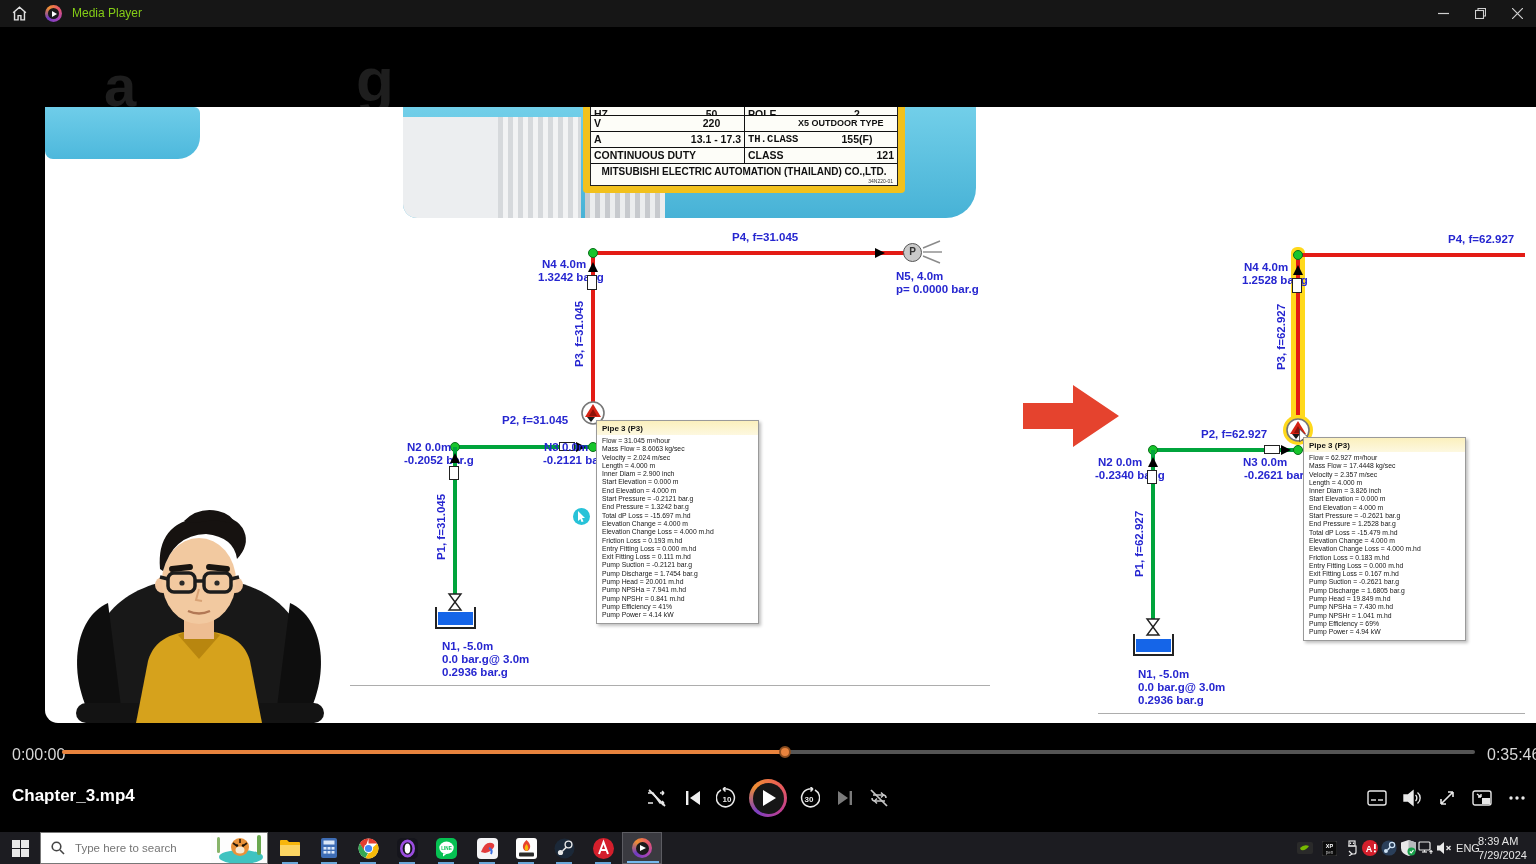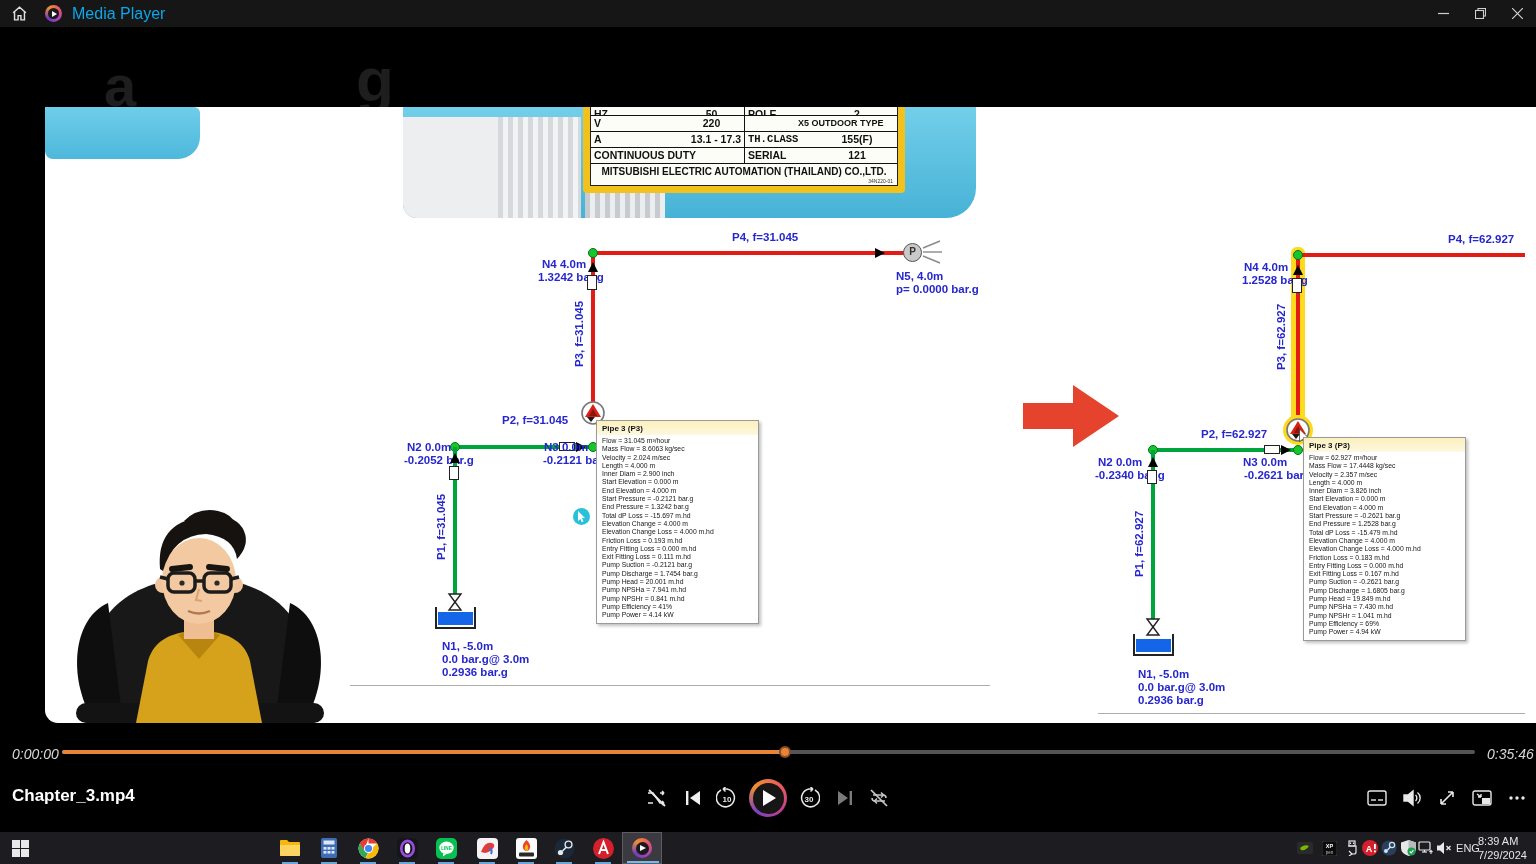--- a/index.html
+++ b/index.html
@@ -1,21 +1,21 @@
 <!DOCTYPE html>
 <html><head>
 <meta charset="utf-8">
 <style>
   html,body{margin:0;padding:0;background:#000;}
   #screen{position:relative;width:1536px;height:864px;background:#000;overflow:hidden;
           font-family:"Liberation Sans",sans-serif;}
   .abs{position:absolute;}
   
   #titlebar{left:0;top:0;width:1536px;height:27px;background:#161616;}
-  .tb-txt{color:#0ea5e9;font-size:16px;line-height:27px;}
+  .tb-txt{color:#84cc16;font-size:12px;line-height:27px;}
   .winbtn{width:34px;height:27px;display:flex;align-items:center;justify-content:center;color:#cfcfcf;font-size:12px;}
   
   #video-white{left:45px;top:107px;width:1512px;height:616px;background:#ffffff;border-radius:13px;}
   .frag{color:#1e1e1e;font-weight:bold;position:absolute;}
   
   .dl{position:absolute;color:#2626d0;font-weight:bold;font-size:11.5px;white-space:nowrap;}
   .vlabel{width:84px;text-align:center;transform:rotate(-90deg);}
   .pipe{position:absolute;}
   .red{background:#e31b15;}
   .green{background:#00a43c;}
@@ -27,21 +27,21 @@
   .yglow{position:absolute;background:#ffd91c;border-radius:6px;}
   
   .tooltip{position:absolute;width:161px;background:#fff;border:1px solid #9a9a9a;box-shadow:2px 2px 3px rgba(0,0,0,.25);}
   .tt-head{background:linear-gradient(#fbf0bd,#fdf8e0);font-size:8px;font-weight:bold;color:#111;padding:3px 4px 2px 5px;}
   .tt-body{padding:2px 0 3px 5px;}
   .tt-line{font-size:6.8px;line-height:8.3px;color:#161616;white-space:nowrap;}
   .np-row{display:flex;border-top:1.6px solid #111;}
   .np-cell{font-weight:bold;color:#101010;font-size:10.5px;line-height:14px;padding:0 3px;box-sizing:border-box;overflow:hidden;}
   
   .ctl-icon{position:absolute;display:flex;align-items:center;justify-content:center;}
-  .time-txt{position:absolute;color:#d8d8d8;font-size:14px;font-style:italic;}
+  .time-txt{position:absolute;color:#d8d8d8;font-size:16px;}
   
   #taskbar{left:0;top:832px;width:1536px;height:32px;background:#1c1c21;}
   .tb-slot{position:absolute;top:0;width:40px;height:32px;display:flex;align-items:center;justify-content:center;}
   .openline{position:absolute;bottom:0;left:12px;width:16px;height:2px;background:#6aa7d8;}
   .tray-txt{color:#e6e6e6;font-size:11px;}
 </style>
 </head>
 <body>
 
 <div id="screen">
@@ -104,22 +104,22 @@
             <div class="np-cell" style="flex:1;font-size:9px;">X5   OUTDOOR TYPE</div>
           </div>
           <div class="np-row" style="height:15px;">
             <div class="np-cell" style="width:88px;">A</div>
             <div class="np-cell" style="width:66px;text-align:right;border-right:1.6px solid #111;">13.1 - 17.3</div>
             <div class="np-cell" style="width:72px;font-family:Liberation Mono, monospace;">TH.CLASS</div>
             <div class="np-cell" style="flex:1;text-align:center;">155(F)</div>
           </div>
           <div class="np-row" style="height:15px;">
             <div class="np-cell" style="width:154px;border-right:1.6px solid #111;">CONTINUOUS DUTY</div>
-            <div class="np-cell" style="width:72px;">SERIAL</div>
-            <div class="np-cell" style="flex:1;text-align:center;">121</div>
+            <div class="np-cell" style="width:72px;">CLASS</div>
+            <div class="np-cell" style="flex:1;text-align:right;">121</div>
           </div>
           <div class="np-row" style="height:17px;">
             <div class="np-cell" style="flex:1;text-align:center;font-size:10px;line-height:16px;">MITSUBISHI  ELECTRIC AUTOMATION (THAILAND) CO.,LTD.</div>
           </div>
           <div style="text-align:right;font-size:5px;color:#333;padding-right:4px;margin-top:-3px;">34N220-01</div>
         </div>
       </div>
     </div>
 
     <div class="pipe red" style="left:548px;top:144px;width:316px;height:4px;"></div>
@@ -421,20 +421,38 @@
 
   <div class="abs" id="taskbar">
     <div class="tb-slot" style="left:0;">
       <svg width="17" height="17" viewBox="0 0 17 17" fill="#e8e8e8">
           <rect x="0" y="0" width="8" height="8"></rect>
           <rect x="9" y="0" width="8" height="8"></rect>
           <rect x="0" y="9" width="8" height="8"></rect>
           <rect x="9" y="9" width="8" height="8"></rect>
         </svg>
     </div>
+    <div class="abs" style="left:40px;top:0;width:228px;height:32px;background:#ffffff;border:1px solid #777;box-sizing:border-box;display:flex;align-items:center;">
+      <svg style="margin-left:10px;" width="14" height="14" viewBox="0 0 14 14" fill="none" stroke="#444" stroke-width="1.6">
+          <circle cx="5.5" cy="5.5" r="4.3"></circle>
+          <line x1="9" y1="9" x2="13" y2="13"></line>
+        </svg>
+      <input style="border: none; outline: none; flex: 1 1 0%; margin-left: 8px; font-size: 11.5px; font-family: &quot;Liberation Sans&quot;, sans-serif; color: rgb(51, 51, 51); background: transparent; min-width: 0px;" placeholder="Type here to search">
+      <svg width="56" height="30" viewBox="0 0 56 30">
+        <rect x="0" y="0" width="56" height="30" fill="#fdfdfd"></rect>
+        <ellipse cx="30" cy="24" rx="22" ry="7" fill="#3fc3c0"></ellipse>
+        <rect x="46" y="2" width="4" height="20" rx="2" fill="#6aa84f"></rect>
+        <rect x="6" y="4" width="3" height="16" rx="1.5" fill="#88b46a"></rect>
+        <circle cx="29" cy="14" r="9" fill="#e8923a"></circle>
+        <path d="M22 10 L26 13 M36 10 L32 13 M29 6 L29 10" stroke="#2a1a0a" stroke-width="1.6"></path>
+        <ellipse cx="29" cy="17" rx="4.5" ry="3.5" fill="#f6e8d2"></ellipse>
+        <circle cx="26" cy="12.5" r="1.2" fill="#1a1208"></circle>
+          <circle cx="32" cy="12.5" r="1.2" fill="#1a1208"></circle>
+      </svg>
+    </div>
     <div class="tb-slot" style="left:270px;">
       <svg width="22" height="18" viewBox="0 0 22 18">
           <path d="M1 2 Q1 1 2 1 L8 1 L10 3 L20 3 Q21 3 21 4 L21 16 Q21 17 20 17 L2 17 Q1 17 1 16 Z" fill="#f7b60c"></path>
           <path d="M1 6 L21 6 L21 16 Q21 17 20 17 L2 17 Q1 17 1 16 Z" fill="#fcd462"></path>
         </svg>
       <div class="openline"></div>
     </div>
     <div class="tb-slot" style="left:309px;">
       <svg width="18" height="20" viewBox="0 0 18 20">
           <rect x="1" y="0" width="16" height="20" rx="2" fill="#3e6db5"></rect>

